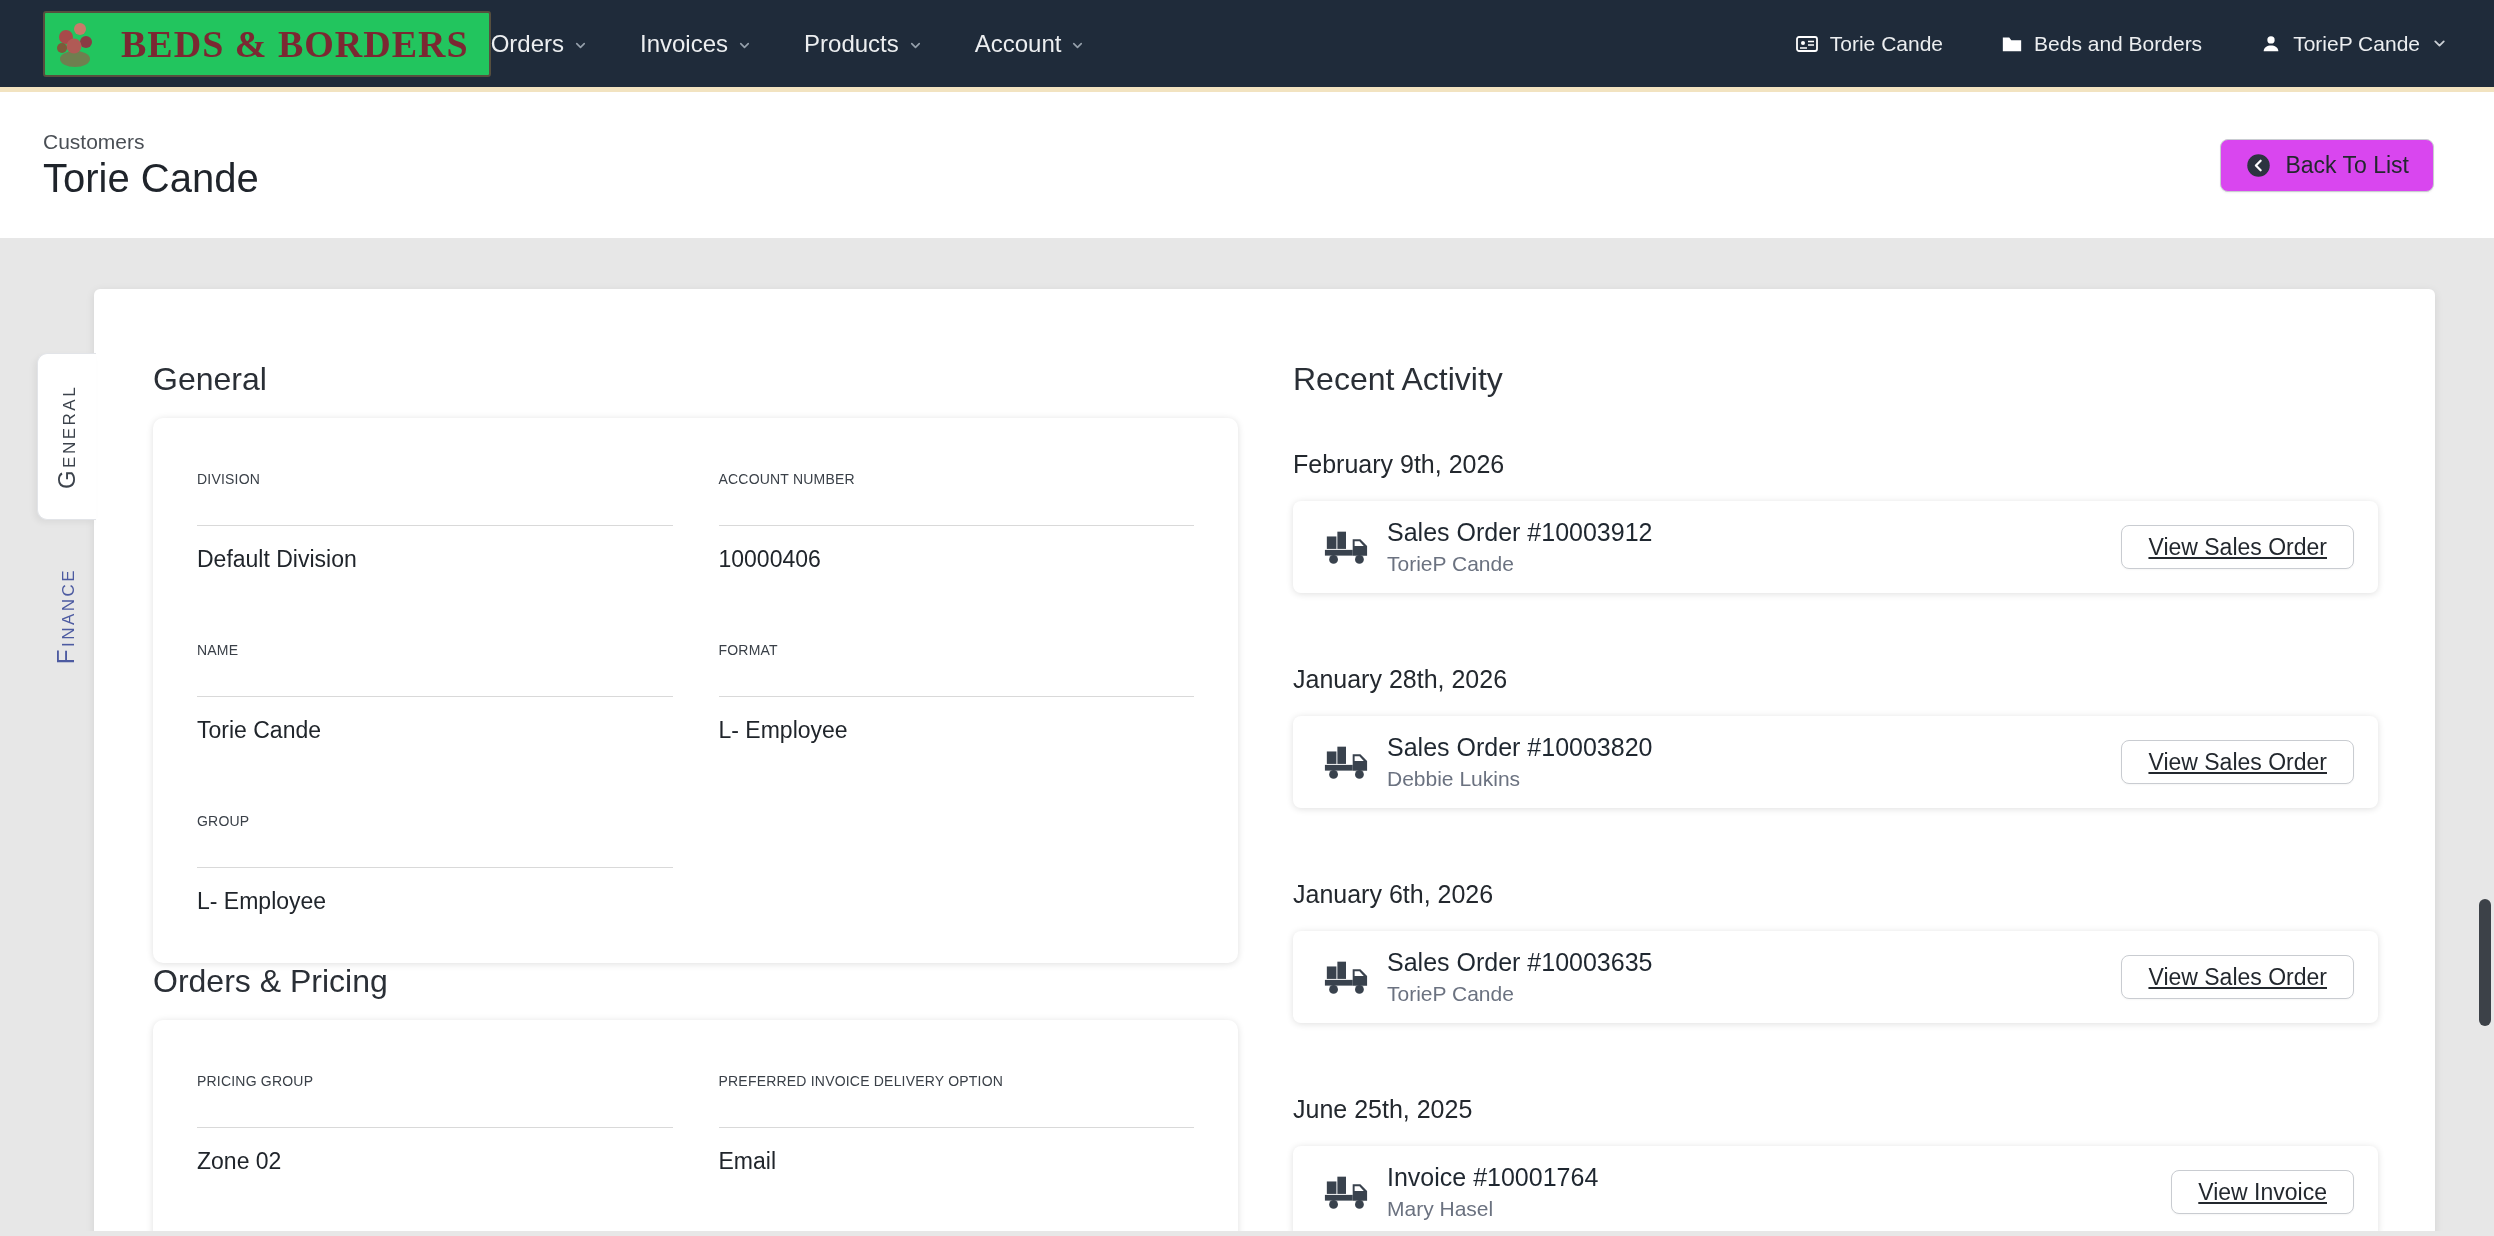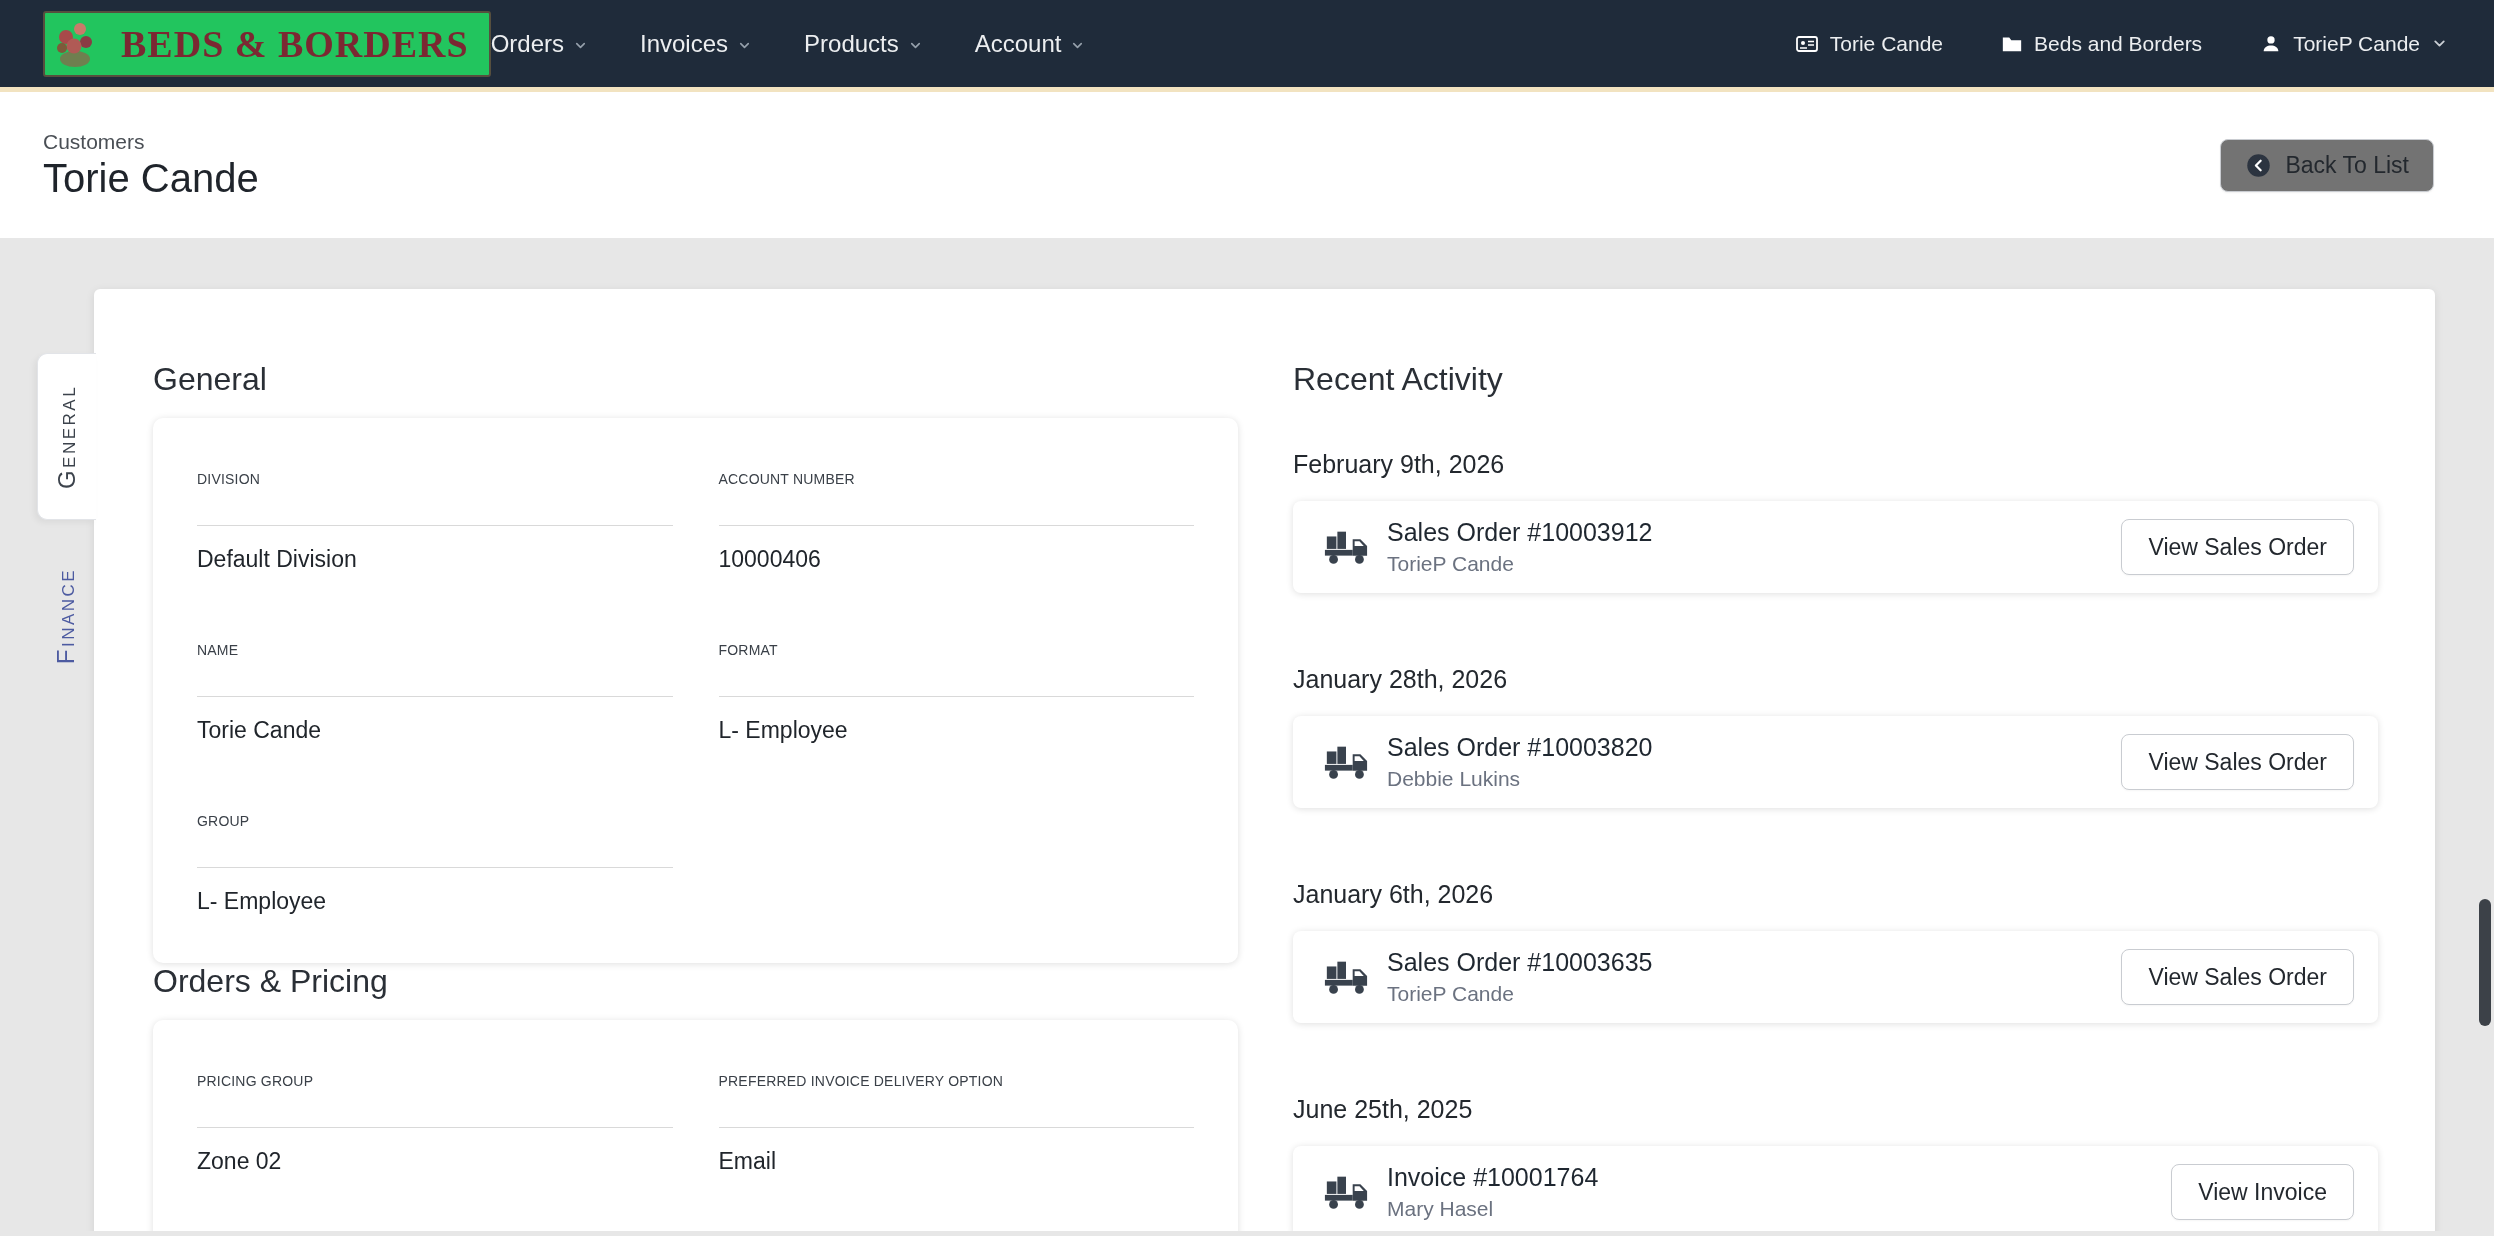--- a/index.html
+++ b/index.html
@@ -44,21 +44,21 @@
   .page-header {
     background:#fff; height:146px;
     display:flex; align-items:center;
     padding:0 60px 0 43px;
   }
   .crumb-block { display:flex; flex-direction:column; gap:2px; }
   .breadcrumb { font-size:21px; color:#4a4f55; }
   .page-title { font-size:40px; font-weight:500; color:#1f242b; }
   .back-btn {
     margin-left:auto; display:flex; align-items:center; gap:13px;
-    background:#737373; border:1px solid #c9ccd1; border-radius:8px;
+    background:#d946ef; border:1px solid #c9ccd1; border-radius:8px;
     height:53px; padding:0 24px; font-size:23px; color:#23282e;
     box-shadow:0 1px 2px rgba(0,0,0,.06); cursor:pointer;
   }
 
   
   .main { position:relative; height:993px; overflow:hidden; }
   .panel {
     position:absolute; left:94px; top:51px; width:2341px; height:1010px;
     background:#fff; border-radius:6px;
     box-shadow:0 2px 10px rgba(0,0,0,.09);
@@ -112,24 +112,25 @@
     display:flex; align-items:center;
     background:#fff; border-radius:8px;
     box-shadow:0 1px 7px rgba(0,0,0,.13);
     padding:0 24px 0 30px;
   }
   .truck { flex:none; width:46px; height:46px; margin-right:18px; display:flex; align-items:center; justify-content:center; }
   .activity-text { display:flex; flex-direction:column; gap:5px; }
   .activity-title { font-size:25px; font-weight:500; color:#1f2730; }
   .activity-subtitle { font-size:21px; color:#6b7280; }
   .ghost-btn {
-    margin-left:auto; height:56px; padding:0 26px;
+    margin-left:auto; height:44px; padding:0 26px;
     background:#fff; border:1px solid #c9ccd1; border-radius:8px;
     font-size:23px; color:#23282e; cursor:pointer; white-space:nowrap;
     box-shadow:0 1px 2px rgba(0,0,0,.04);
+    text-decoration:underline;
   }
 
   .scroll-thumb {
     position:fixed; right:3px; top:899px; width:12px; height:127px;
     background:#3c4148; border-radius:6px; z-index:10; cursor:grab;
   }
 </style>
 </head>
 <body>
 

